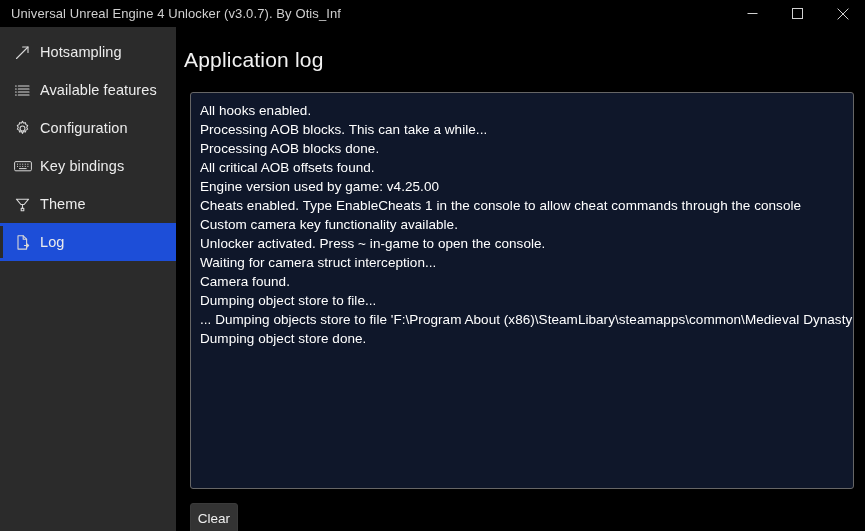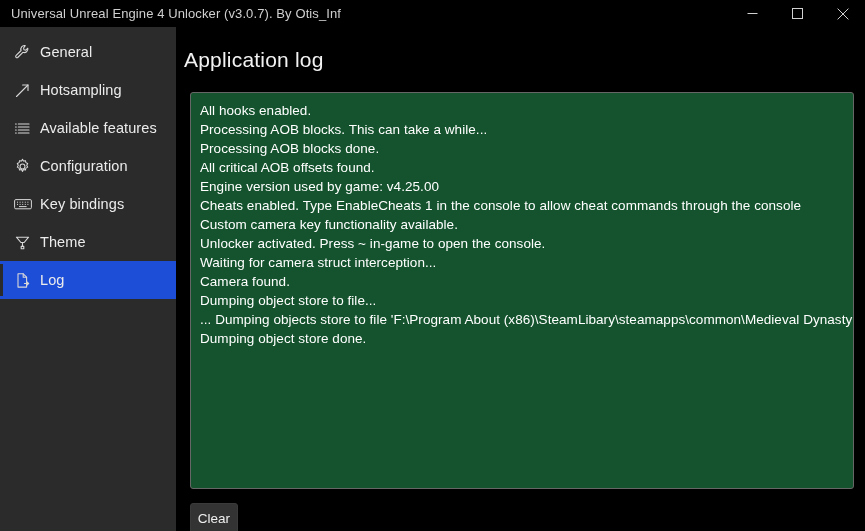--- a/index.html
+++ b/index.html
@@ -122,21 +122,21 @@
     white-space: nowrap;
   }
   .log-box {
     position: absolute;
     left: 14px;
     top: 65px;
     width: 664px;
     height: 397px;
     border: 1px solid #666666;
     border-radius: 3px;
-    background: #14532d;
+    background: #0f172a;
     box-sizing: border-box;
     overflow: hidden;
     padding: 8px 0 0 9px;
   }
   .log-line {
     font-size: 13.5px;
     line-height: 19px;
     color: #ffffff;
     white-space: nowrap;
     letter-spacing: 0.05px;
@@ -184,28 +184,20 @@
           <line x1="11.4" y1="0.6" x2="0.6" y2="11.4" stroke="currentColor" stroke-width="1"></line>
         </svg>
       </div>
     </div>
   </div>
 
   <div class="body-split">
 
     <nav class="sidebar">
 
-      <div class="nav-item">
-        <span class="nav-icon">
-          <svg width="17" height="17" viewBox="0 0 17 17" fill="none" stroke="currentColor" stroke-width="1.1" stroke-linecap="round" stroke-linejoin="round">
-            <path d="M11.2 1.6a3.6 3.6 0 0 0-4.1 4.9L1.9 11.7a1.3 1.3 0 0 0 1.8 1.8l5.2-5.2a3.6 3.6 0 0 0 4.9-4.1l-2 2-1.8-.4-.4-1.8z"></path>
-          </svg>
-        </span>
-        <span class="nav-label">General</span>
-      </div>
 
       <div class="nav-item">
         <span class="nav-icon">
           <svg width="17" height="17" viewBox="0 0 17 17" fill="none" stroke="currentColor" stroke-width="1.1" stroke-linecap="round" stroke-linejoin="round">
             <line x1="2.5" y1="14.5" x2="14" y2="3"></line>
             <polyline points="8.6,3 14,3 14,8.4"></polyline>
           </svg>
         </span>
         <span class="nav-label">Hotsampling</span>
       </div>

